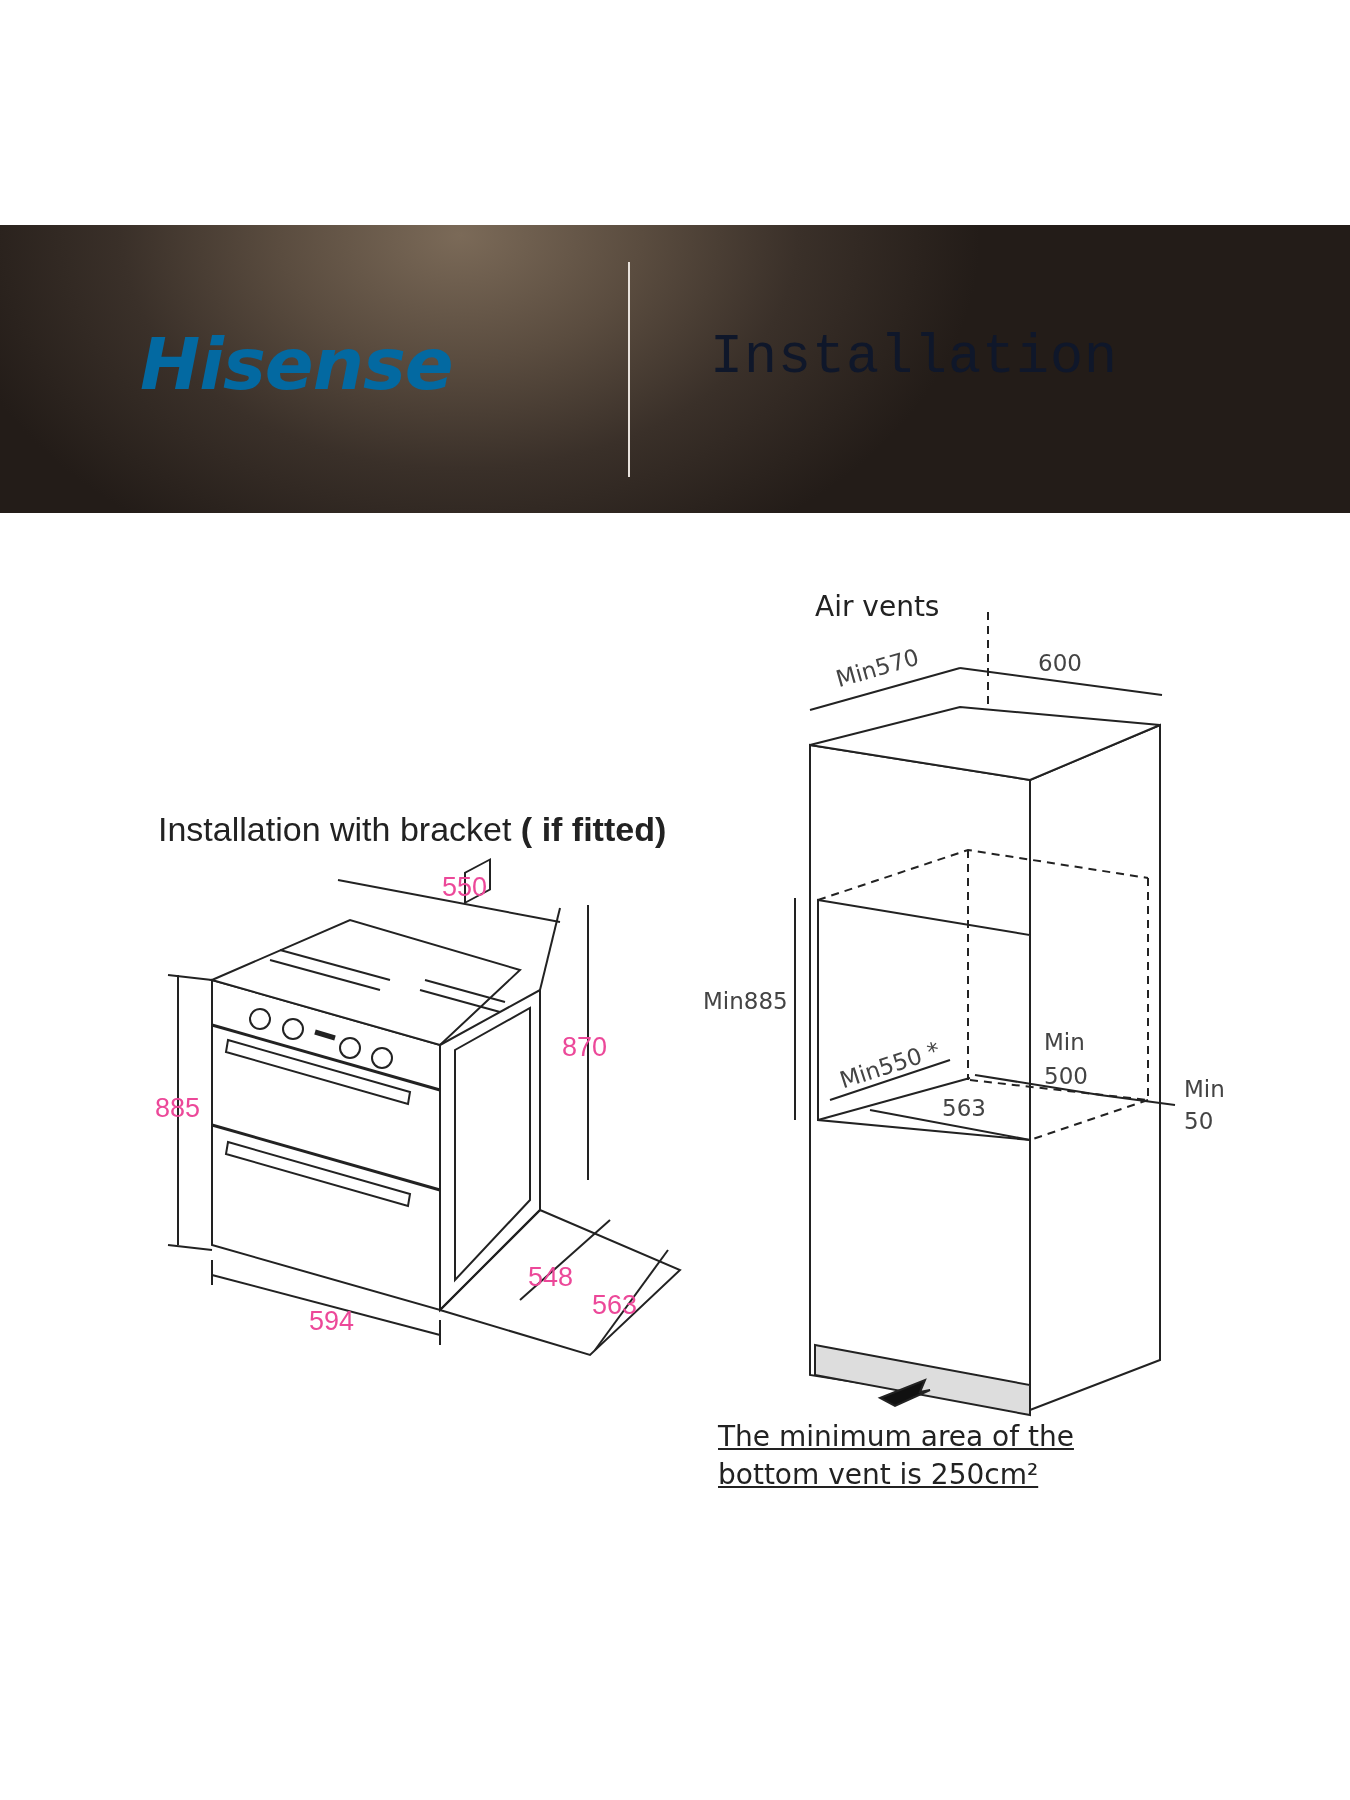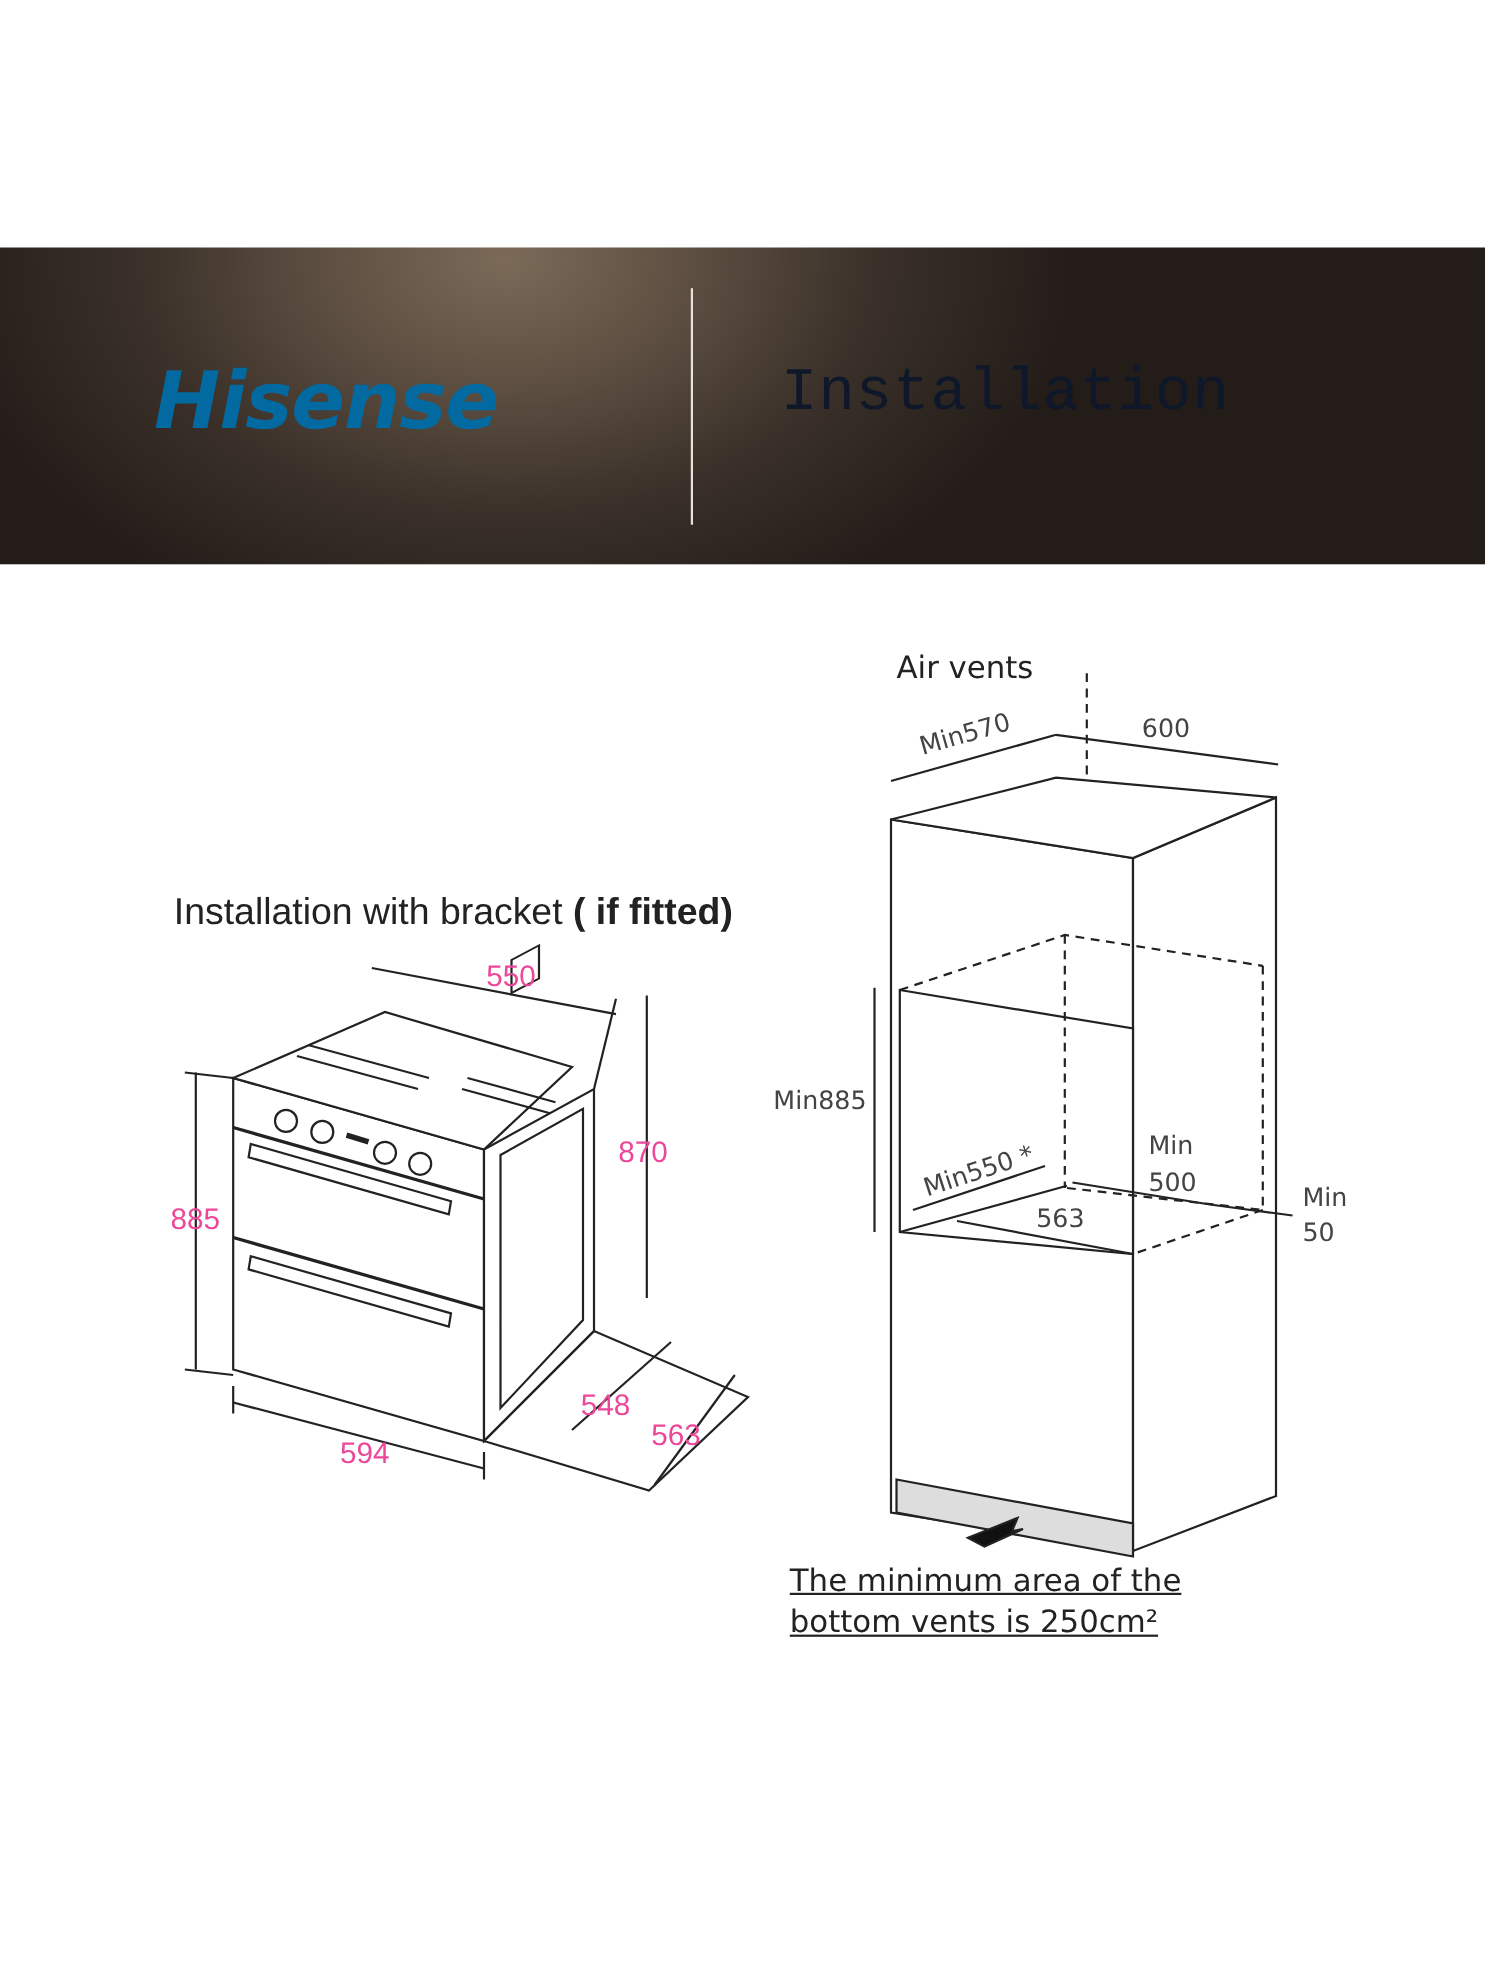--- a/index.html
+++ b/index.html
@@ -108,14 +108,14 @@
     <div>500</div>
   </div>
 <div class="dim-r" style="left:942px; top:1095px;">563</div>
 <div class="dim-r" style="left:1184px; top:1073px; line-height:32px;">
     <div>Min</div>
     <div>50</div>
   </div>
 
 <div class="lbl" style="left:718px; top:1418px; font-size:28px; line-height:38px; font-family:'DejaVu Sans',sans-serif;text-decoration:underline;">
   <div>The minimum area of the</div>
-  <div>bottom vents is 250cm²</div>
+  <div>bottom vent is 250cm²</div>
 </div>
 
 </body></html>

